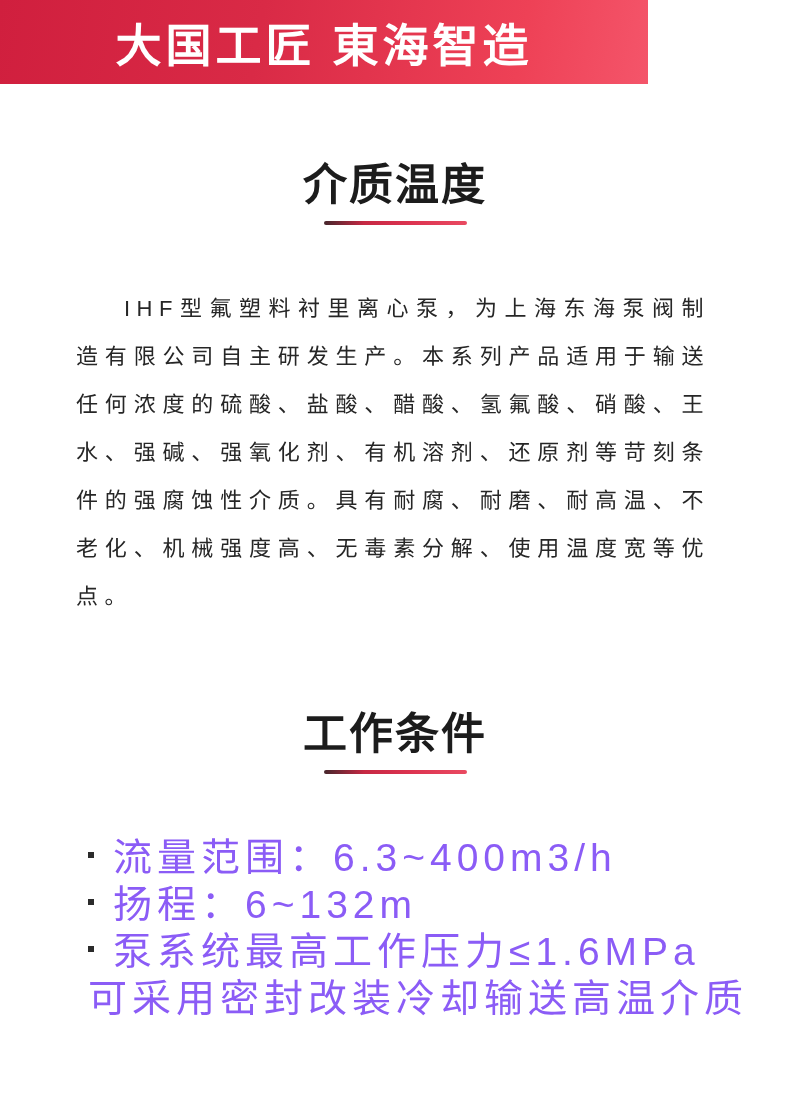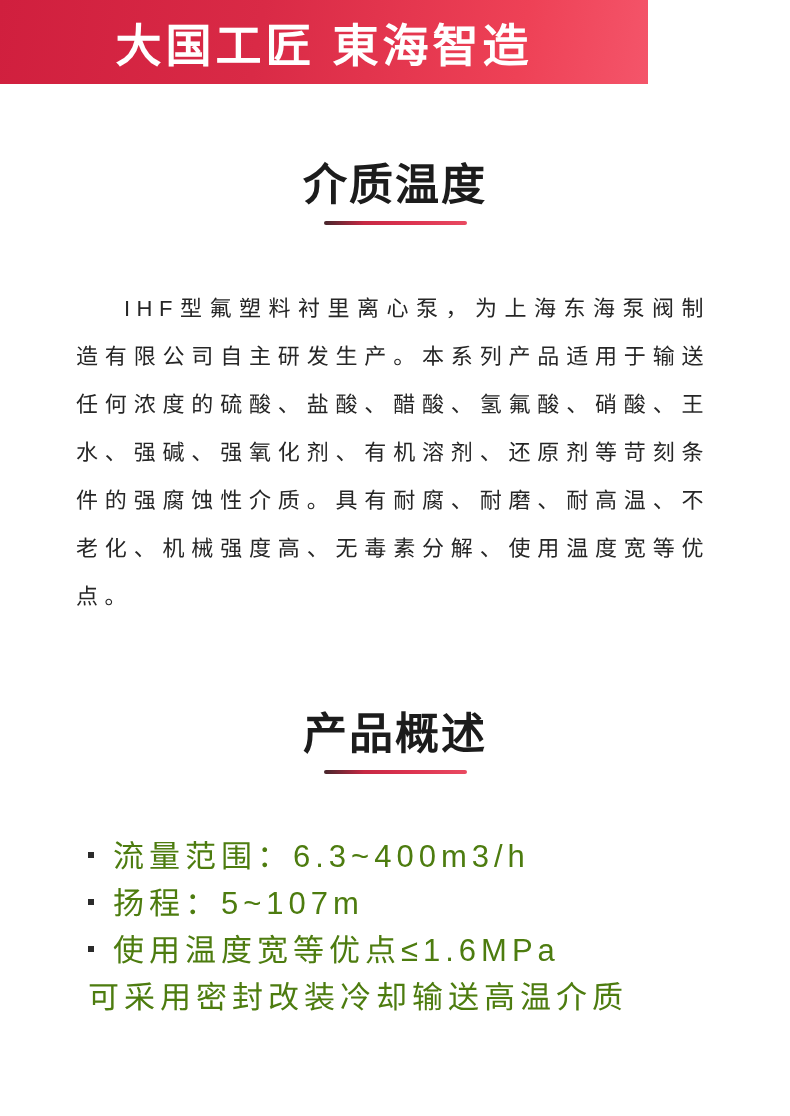--- a/index.html
+++ b/index.html
@@ -78,53 +78,53 @@
   }
   .bullet-square {
     flex: 0 0 auto;
     width: 6px;
     height: 6px;
     background: #2b2b2b;
     margin-right: 19px;
     margin-top: 2px;
   }
   .list-item-text {
-    font-size: 31px;
+    font-size: 39px;
     letter-spacing: 5px;
-    color: #4d7c0f;
+    color: #8b5cf6;
     white-space: nowrap;
   }
 </style>
 </head>
 <body>
 
 <header class="banner">
   <h1 class="banner-title">大国工匠 東海智造</h1>
 </header>
 
 <section class="overview">
   <h2 class="section-title">介质温度</h2>
   <div class="title-underline"></div>
   <p class="overview-paragraph">IHF型氟塑料衬里离心泵，为上海东海泵阀制造有限公司自主研发生产。本系列产品适用于输送任何浓度的硫酸、盐酸、醋酸、氢氟酸、硝酸、王水、强碱、强氧化剂、有机溶剂、还原剂等苛刻条件的强腐蚀性介质。具有耐腐、耐磨、耐高温、不老化、机械强度高、无毒素分解、使用温度宽等优点。</p>
 </section>
 
 <section class="conditions">
-  <h2 class="section-title">产品概述</h2>
+  <h2 class="section-title">工作条件</h2>
   <div class="title-underline"></div>
   <ul class="conditions-list">
     <li>
       <span class="bullet-square"></span>
       <span class="list-item-text">流量范围：6.3~400m3/h</span>
     </li>
     <li>
       <span class="bullet-square"></span>
-      <span class="list-item-text">扬程：5~107m</span>
+      <span class="list-item-text">扬程：6~132m</span>
     </li>
     <li>
       <span class="bullet-square"></span>
-      <span class="list-item-text">使用温度宽等优点≤1.6MPa</span>
+      <span class="list-item-text">泵系统最高工作压力≤1.6MPa</span>
     </li>
     <li>
 
       <span class="list-item-text">可采用密封改装冷却输送高温介质</span>
     </li>
   </ul>
 </section>
 
 </body></html>

